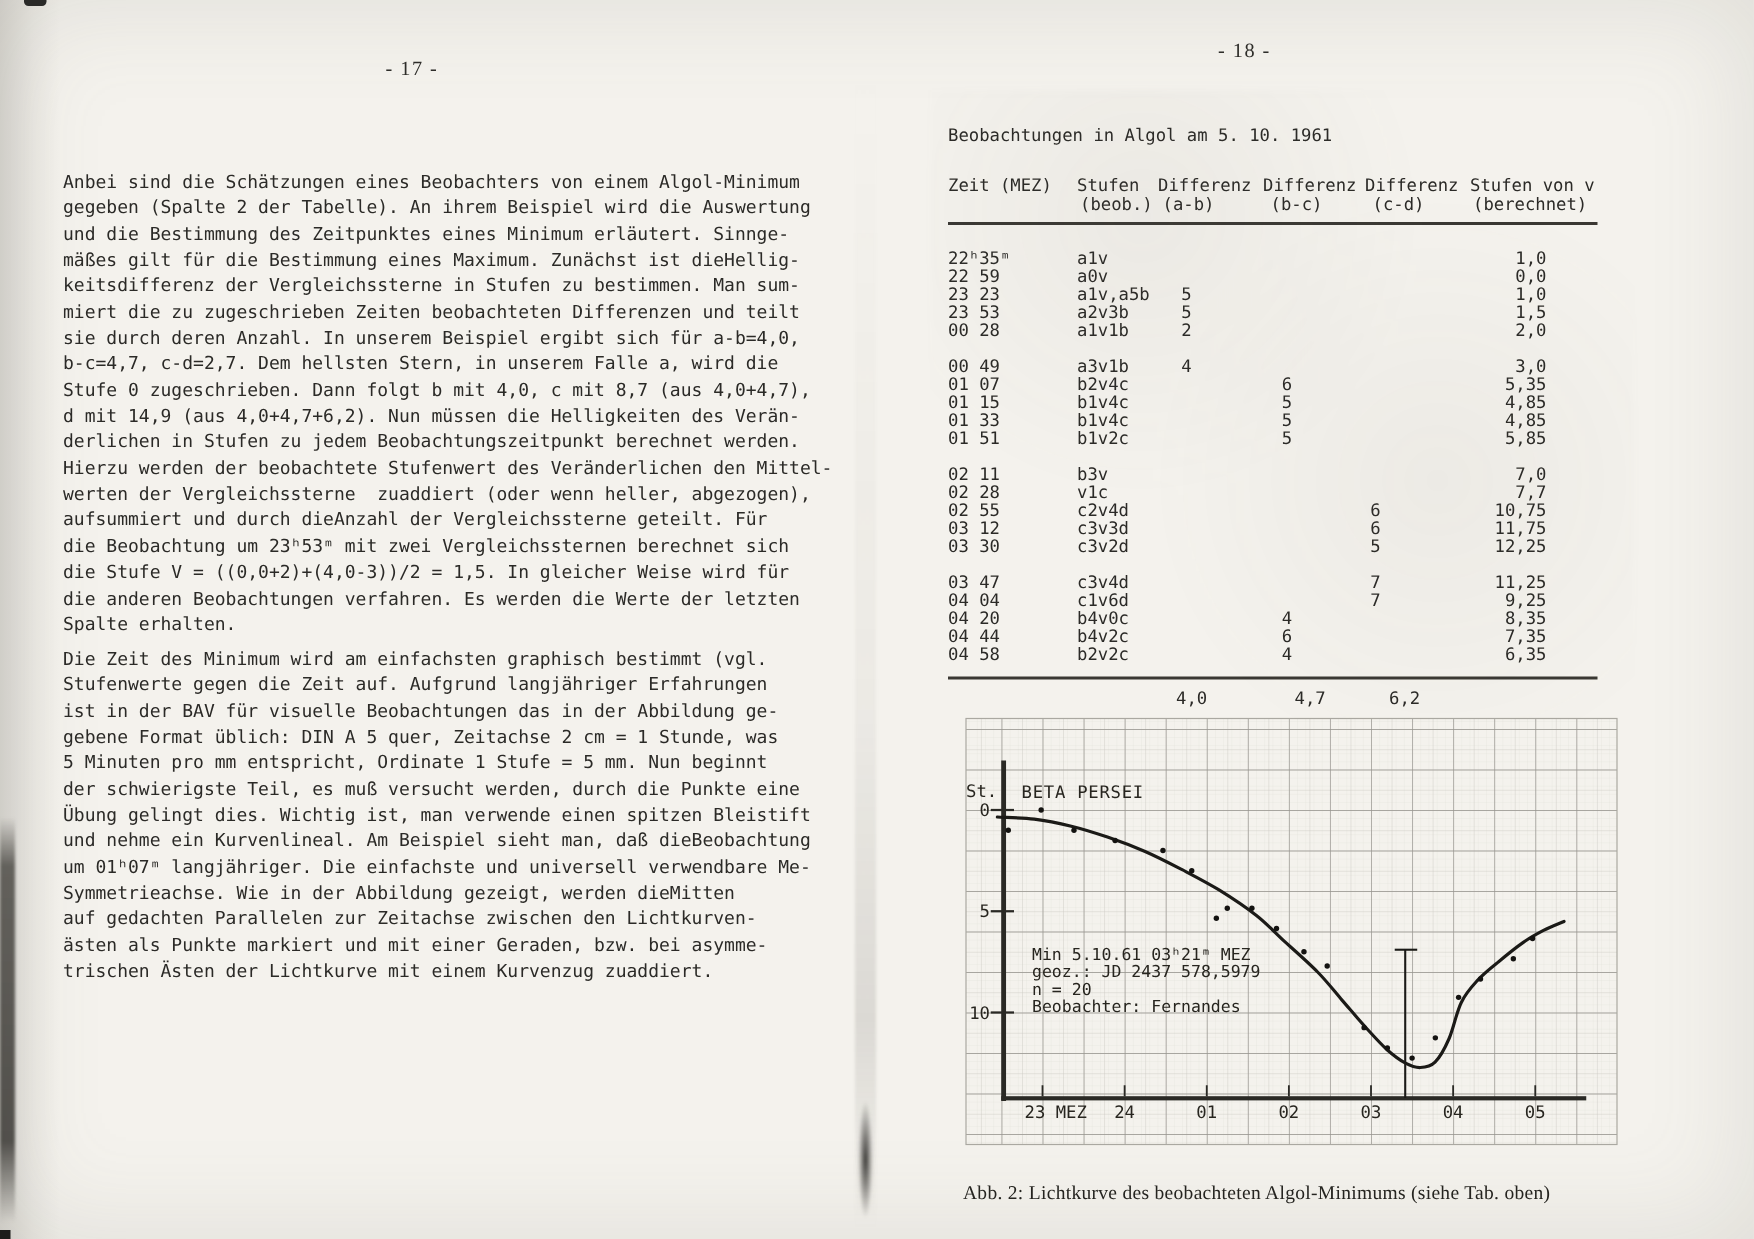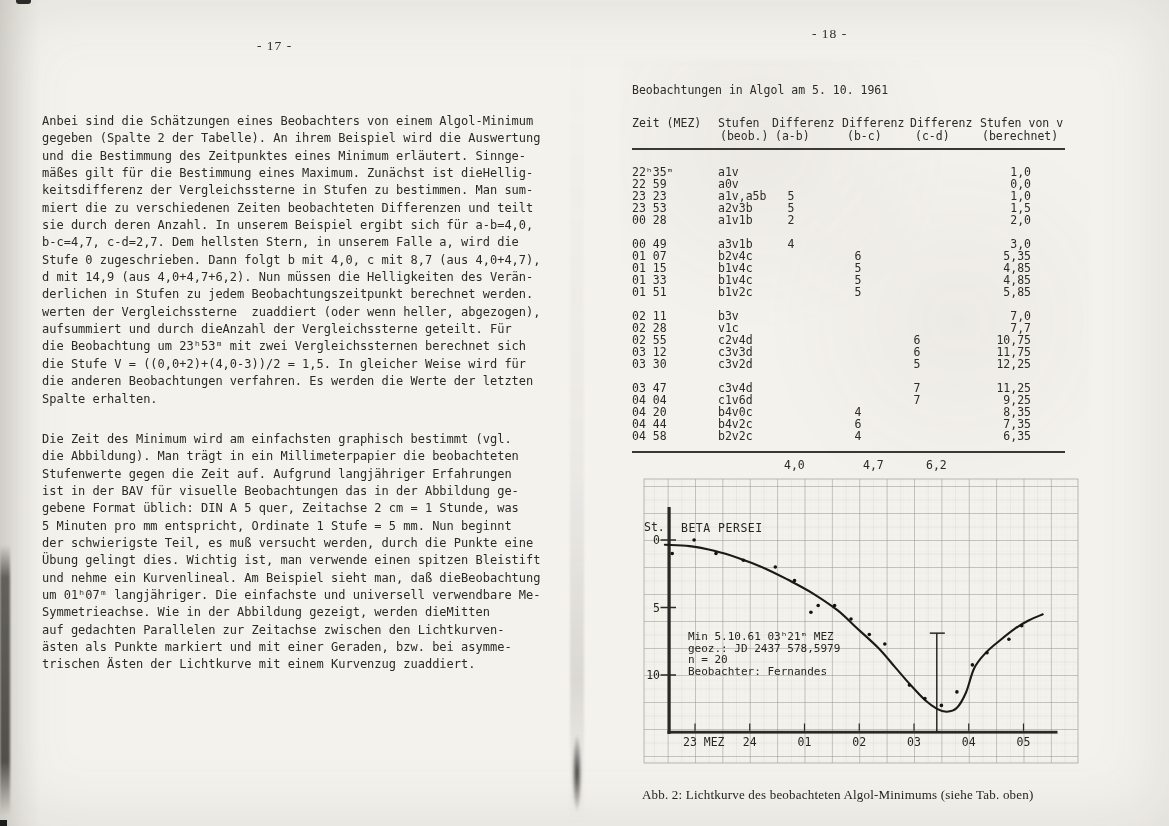--- a/index.html
+++ b/index.html
@@ -55,36 +55,36 @@
 <div id="scan">
 
   <div>
     <div class="pageno" style="left:257px;top:38px;">- 17 -</div>
     <div class="para" style="left:42px;top:96px;margin-top:17px;">
         <div class="tline">Anbei sind die Schätzungen eines Beobachters von einem Algol-Minimum</div>
         <div class="tline">gegeben (Spalte 2 der Tabelle). An ihrem Beispiel wird die Auswertung</div>
         <div class="tline">und die Bestimmung des Zeitpunktes eines Minimum erläutert. Sinnge-</div>
         <div class="tline">mäßes gilt für die Bestimmung eines Maximum. Zunächst ist dieHellig-</div>
         <div class="tline">keitsdifferenz der Vergleichssterne in Stufen zu bestimmen. Man sum-</div>
-        <div class="tline">miert die zu verschiedenen Zeiten beobachteten Differenzen und teilt</div>
+        <div class="tline">miert die zu zugeschrieben Zeiten beobachteten Differenzen und teilt</div>
         <div class="tline">sie durch deren Anzahl. In unserem Beispiel ergibt sich für a-b=4,0,</div>
         <div class="tline">b-c=4,7, c-d=2,7. Dem hellsten Stern, in unserem Falle a, wird die</div>
         <div class="tline">Stufe 0 zugeschrieben. Dann folgt b mit 4,0, c mit 8,7 (aus 4,0+4,7),</div>
         <div class="tline">d mit 14,9 (aus 4,0+4,7+6,2). Nun müssen die Helligkeiten des Verän-</div>
         <div class="tline">derlichen in Stufen zu jedem Beobachtungszeitpunkt berechnet werden.</div>
+        <div class="tline">Hierzu werden der beobachtete Stufenwert des Veränderlichen den Mittel-</div>
         <div class="tline">werten der Vergleichssterne  zuaddiert (oder wenn heller, abgezogen),</div>
         <div class="tline">aufsummiert und durch dieAnzahl der Vergleichssterne geteilt. Für</div>
         <div class="tline">die Beobachtung um 23ʰ53ᵐ mit zwei Vergleichssternen berechnet sich</div>
         <div class="tline">die Stufe V = ((0,0+2)+(4,0-3))/2 = 1,5. In gleicher Weise wird für</div>
         <div class="tline">die anderen Beobachtungen verfahren. Es werden die Werte der letzten</div>
         <div class="tline">Spalte erhalten.</div>
       </div>
     <div class="para" style="left:42px;top:431px;">
         <div class="tline">Die Zeit des Minimum wird am einfachsten graphisch bestimmt (vgl.</div>
-        <div class="tline">die Abbildung). Man trägt in ein Millimeterpapier die beobachteten</div>
         <div class="tline">Stufenwerte gegen die Zeit auf. Aufgrund langjähriger Erfahrungen</div>
         <div class="tline">ist in der BAV für visuelle Beobachtungen das in der Abbildung ge-</div>
         <div class="tline">gebene Format üblich: DIN A 5 quer, Zeitachse 2 cm = 1 Stunde, was</div>
         <div class="tline">5 Minuten pro mm entspricht, Ordinate 1 Stufe = 5 mm. Nun beginnt</div>
         <div class="tline">der schwierigste Teil, es muß versucht werden, durch die Punkte eine</div>
         <div class="tline">Übung gelingt dies. Wichtig ist, man verwende einen spitzen Bleistift</div>
         <div class="tline">und nehme ein Kurvenlineal. Am Beispiel sieht man, daß dieBeobachtung</div>
         <div class="tline">um 01ʰ07ᵐ langjähriger. Die einfachste und universell verwendbare Me-</div>
         <div class="tline">Symmetrieachse. Wie in der Abbildung gezeigt, werden dieMitten</div>
         <div class="tline">auf gedachten Parallelen zur Zeitachse zwischen den Lichtkurven-</div>

